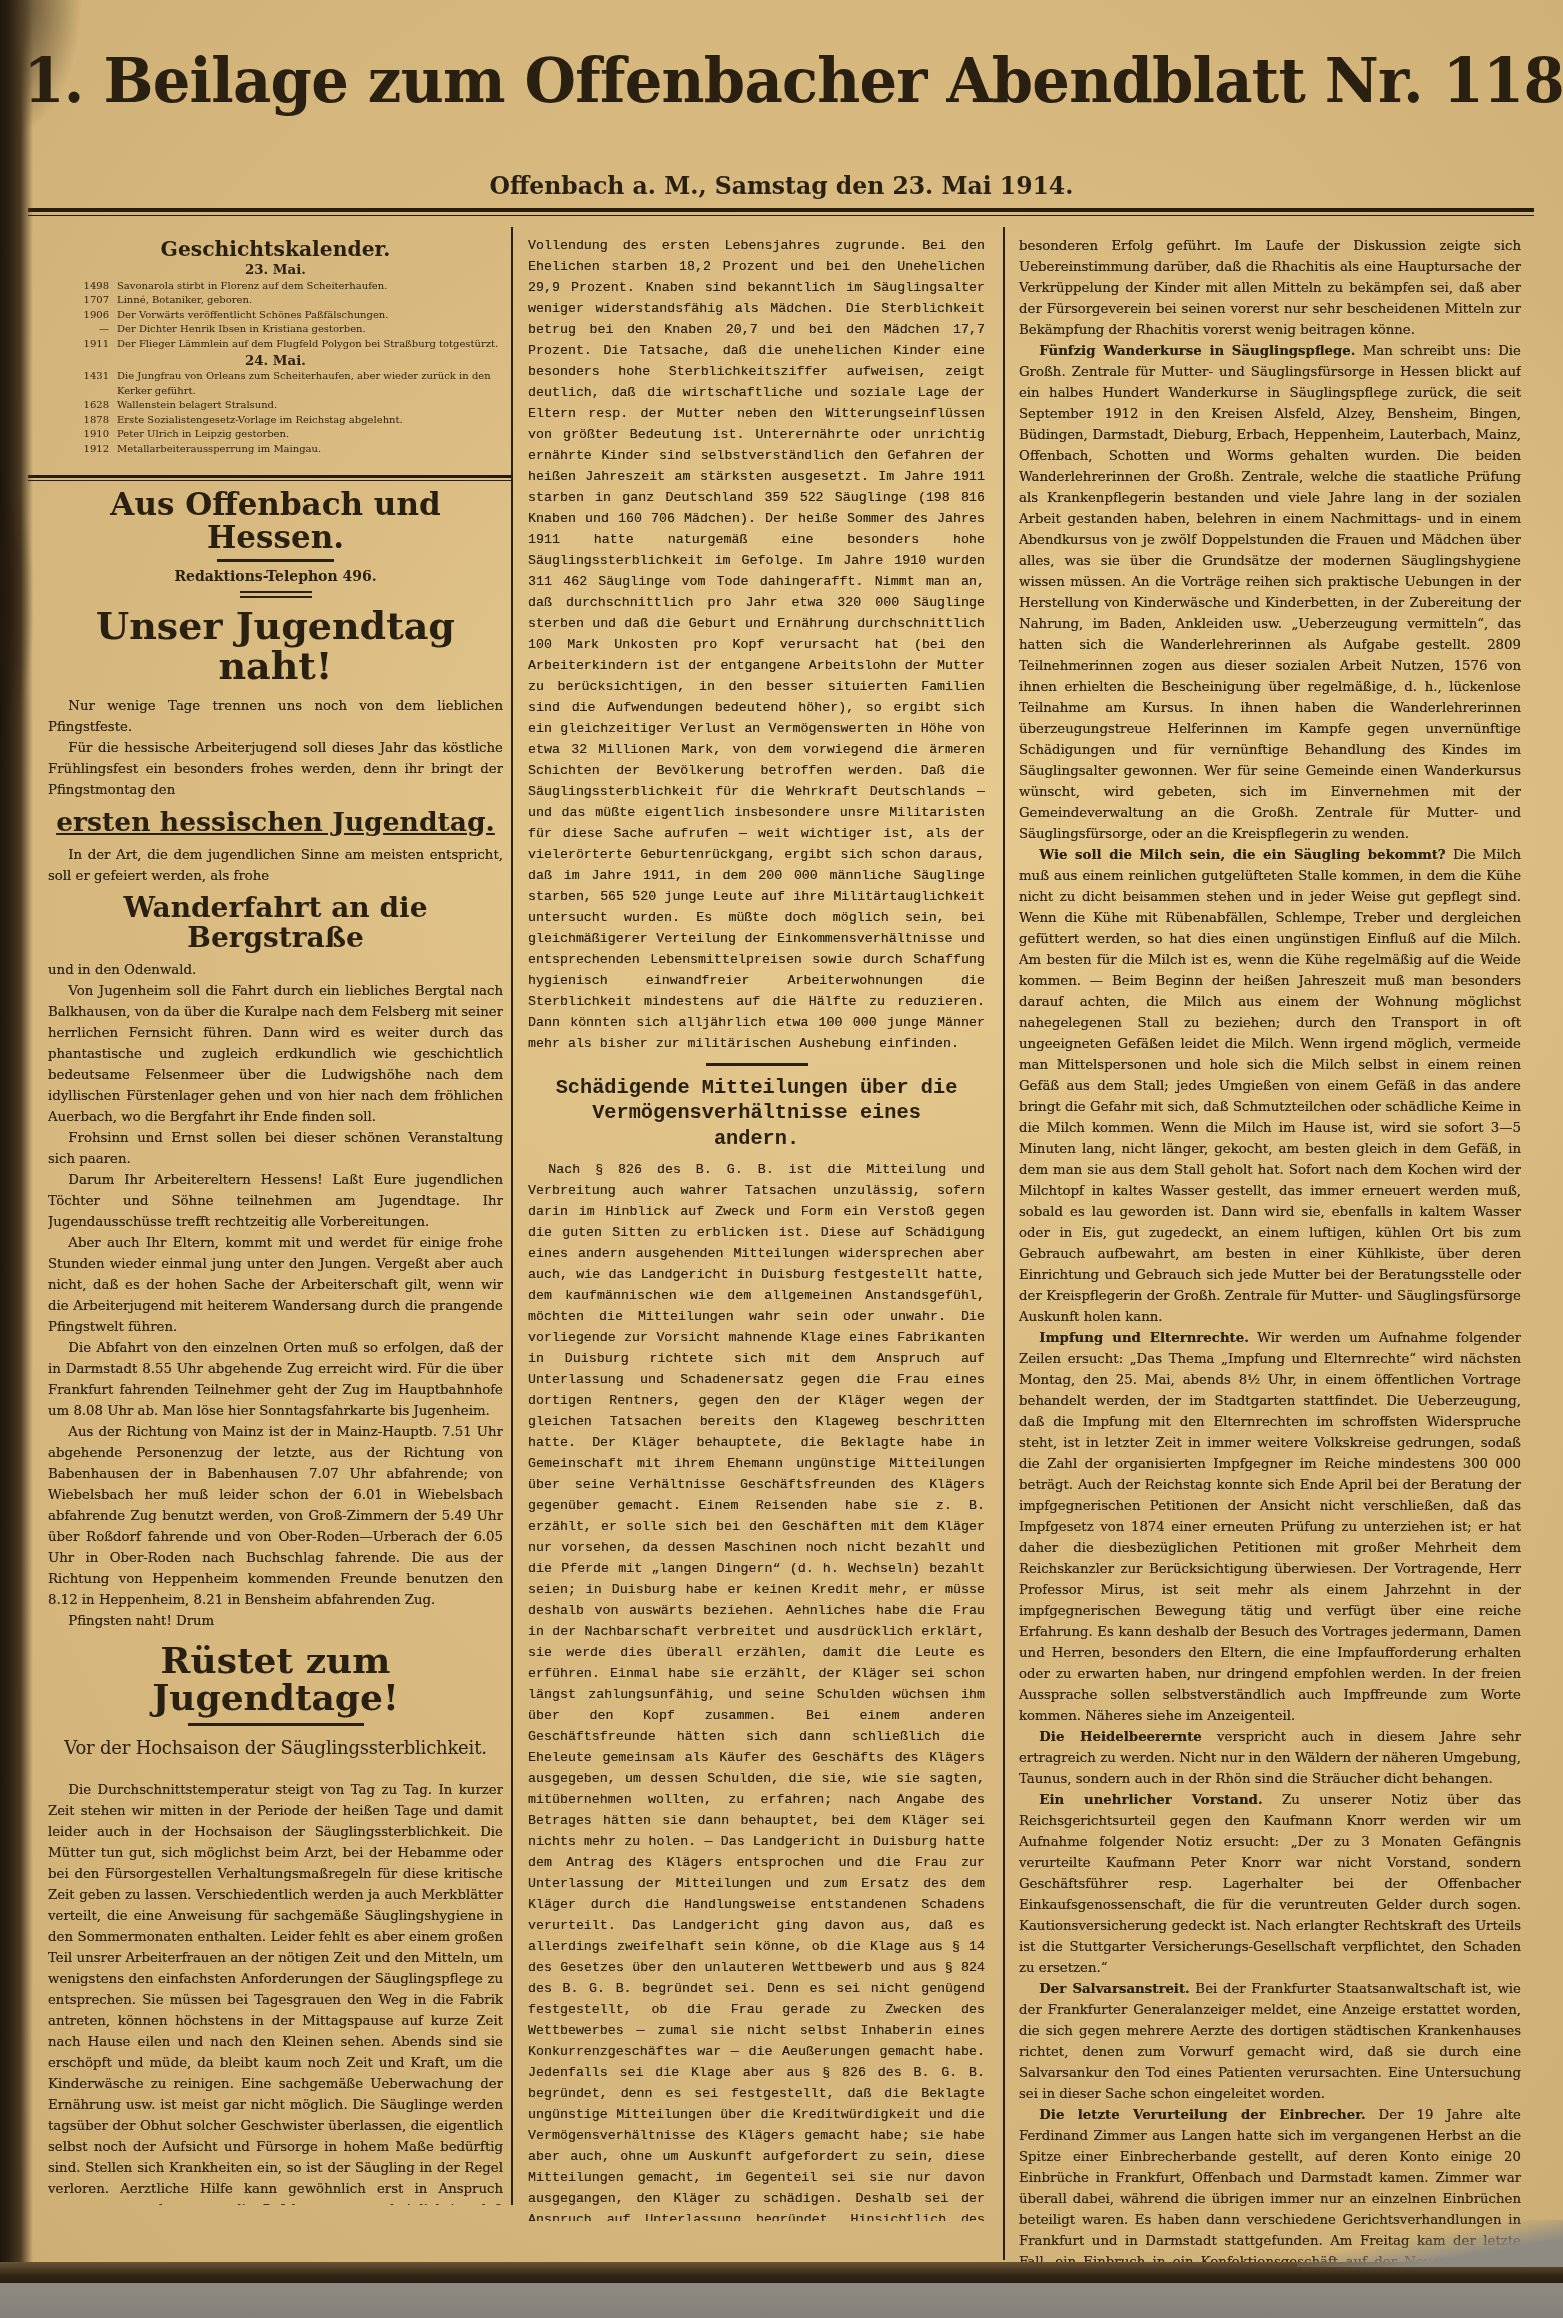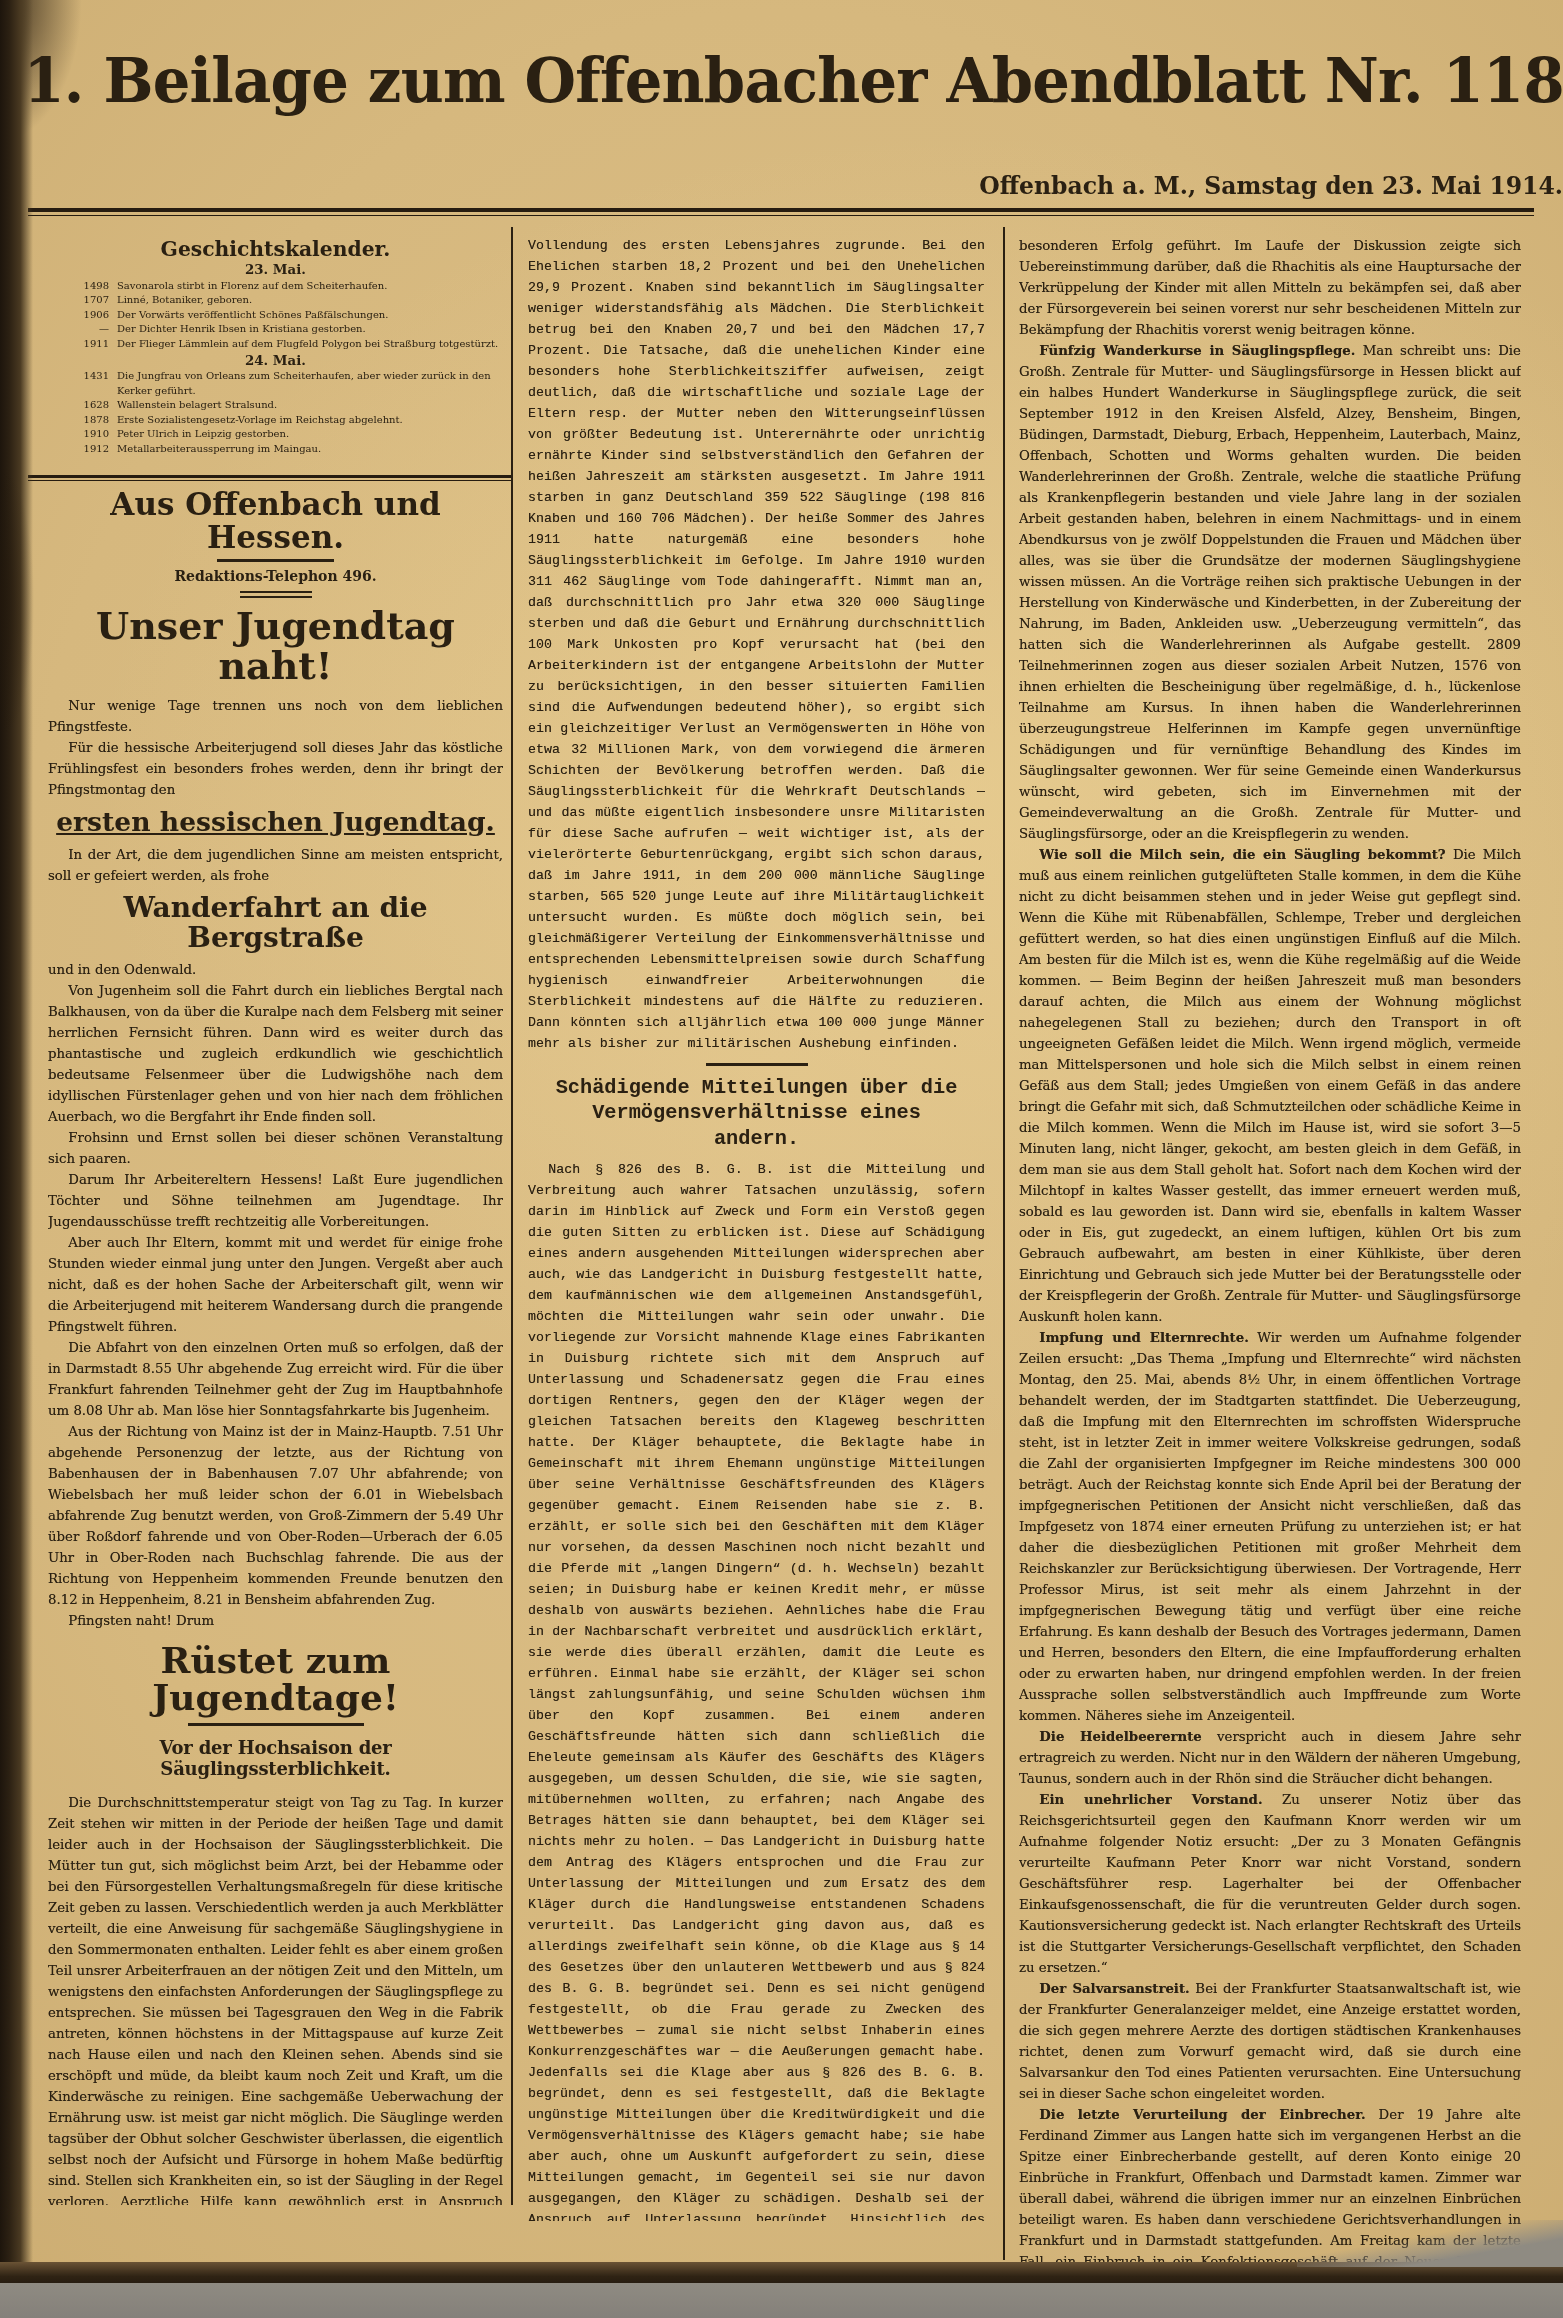--- a/index.html
+++ b/index.html
@@ -35,38 +35,38 @@
 
   
   .col{position:absolute;top:235px;overflow:hidden;text-align:justify;}
   #col-left{left:48px;width:455px;height:1970px;}
   #col-mid{left:528px;width:457px;height:1986px;font-family:Liberation Mono, monospace;}
   #col-right{left:1019px;width:502px;height:2033px;}
 
   
   #masthead{position:absolute;top:45px;left:0;width:1563px;text-align:center;
     font-weight:bold;font-size:61px;letter-spacing:-0.8px;white-space:nowrap;transform:scaleX(.97);}
-  #dateline{position:absolute;top:172px;left:0;width:1563px;text-align:right;font-weight:bold;font-size:23.5px;}
+  #dateline{position:absolute;top:172px;left:0;width:1563px;text-align:center;font-weight:bold;font-size:23.5px;}
 
   
   #calendar{min-height:239px;}
   .cal-title{text-align:center;font-weight:bold;font-size:20.3px;margin:1.6px 0 1.6px;}
   .cal-day{text-align:center;font-weight:bold;font-size:13.3px;margin:1.6px 0;}
   .cal-list{font-size:10px;line-height:14.5px;}
   .cal-entry{position:relative;padding-left:69px;text-align:left;}
   .cal-entry .yr{position:absolute;left:22px;width:39px;text-align:right;}
 
   
   .sec-head{text-align:center;font-weight:bold;font-size:31px;margin:12.5px 0 0;line-height:1.05;}
   .phone{text-align:center;font-weight:bold;font-size:14px;margin:1.6px 0 0;}
   .h-big{text-align:center;font-weight:bold;font-size:38px;margin:7.8px 0 9.4px;line-height:1.05;}
   .h-mid{text-align:center;font-weight:bold;font-size:26.6px;margin:7.8px 0 7.8px;line-height:1.05;text-decoration:underline;}
   .h-mid2{text-align:center;font-weight:bold;font-size:28px;margin:7.8px 0 6.3px;line-height:1.05;}
   .h-big2{text-align:center;font-weight:bold;font-size:36px;margin:11px 0 3.1px;line-height:1.05;}
-  .h-sub{text-align:center;font-weight:bold;font-size:18px;letter-spacing:-0.2px;margin:11px 0 13px;}
+  .h-sub{text-align:center;font-weight:normal;font-size:18px;letter-spacing:-0.2px;margin:11px 0 21px;}
   .h-art{text-align:center;font-weight:bold;font-size:20.3px;line-height:1.25;margin:7.8px 23.5px 7.8px;}
 
   
   .para{font-size:13.3px;line-height:21px;margin:0;text-indent:20.3px;
     text-shadow:0 0 0.4px rgba(42,32,18,.55);}
   .para.noind{text-indent:0;}
   .para b, .para strong{font-weight:bold;margin-top:48px;}
 </style>
 </head>
 <body>

